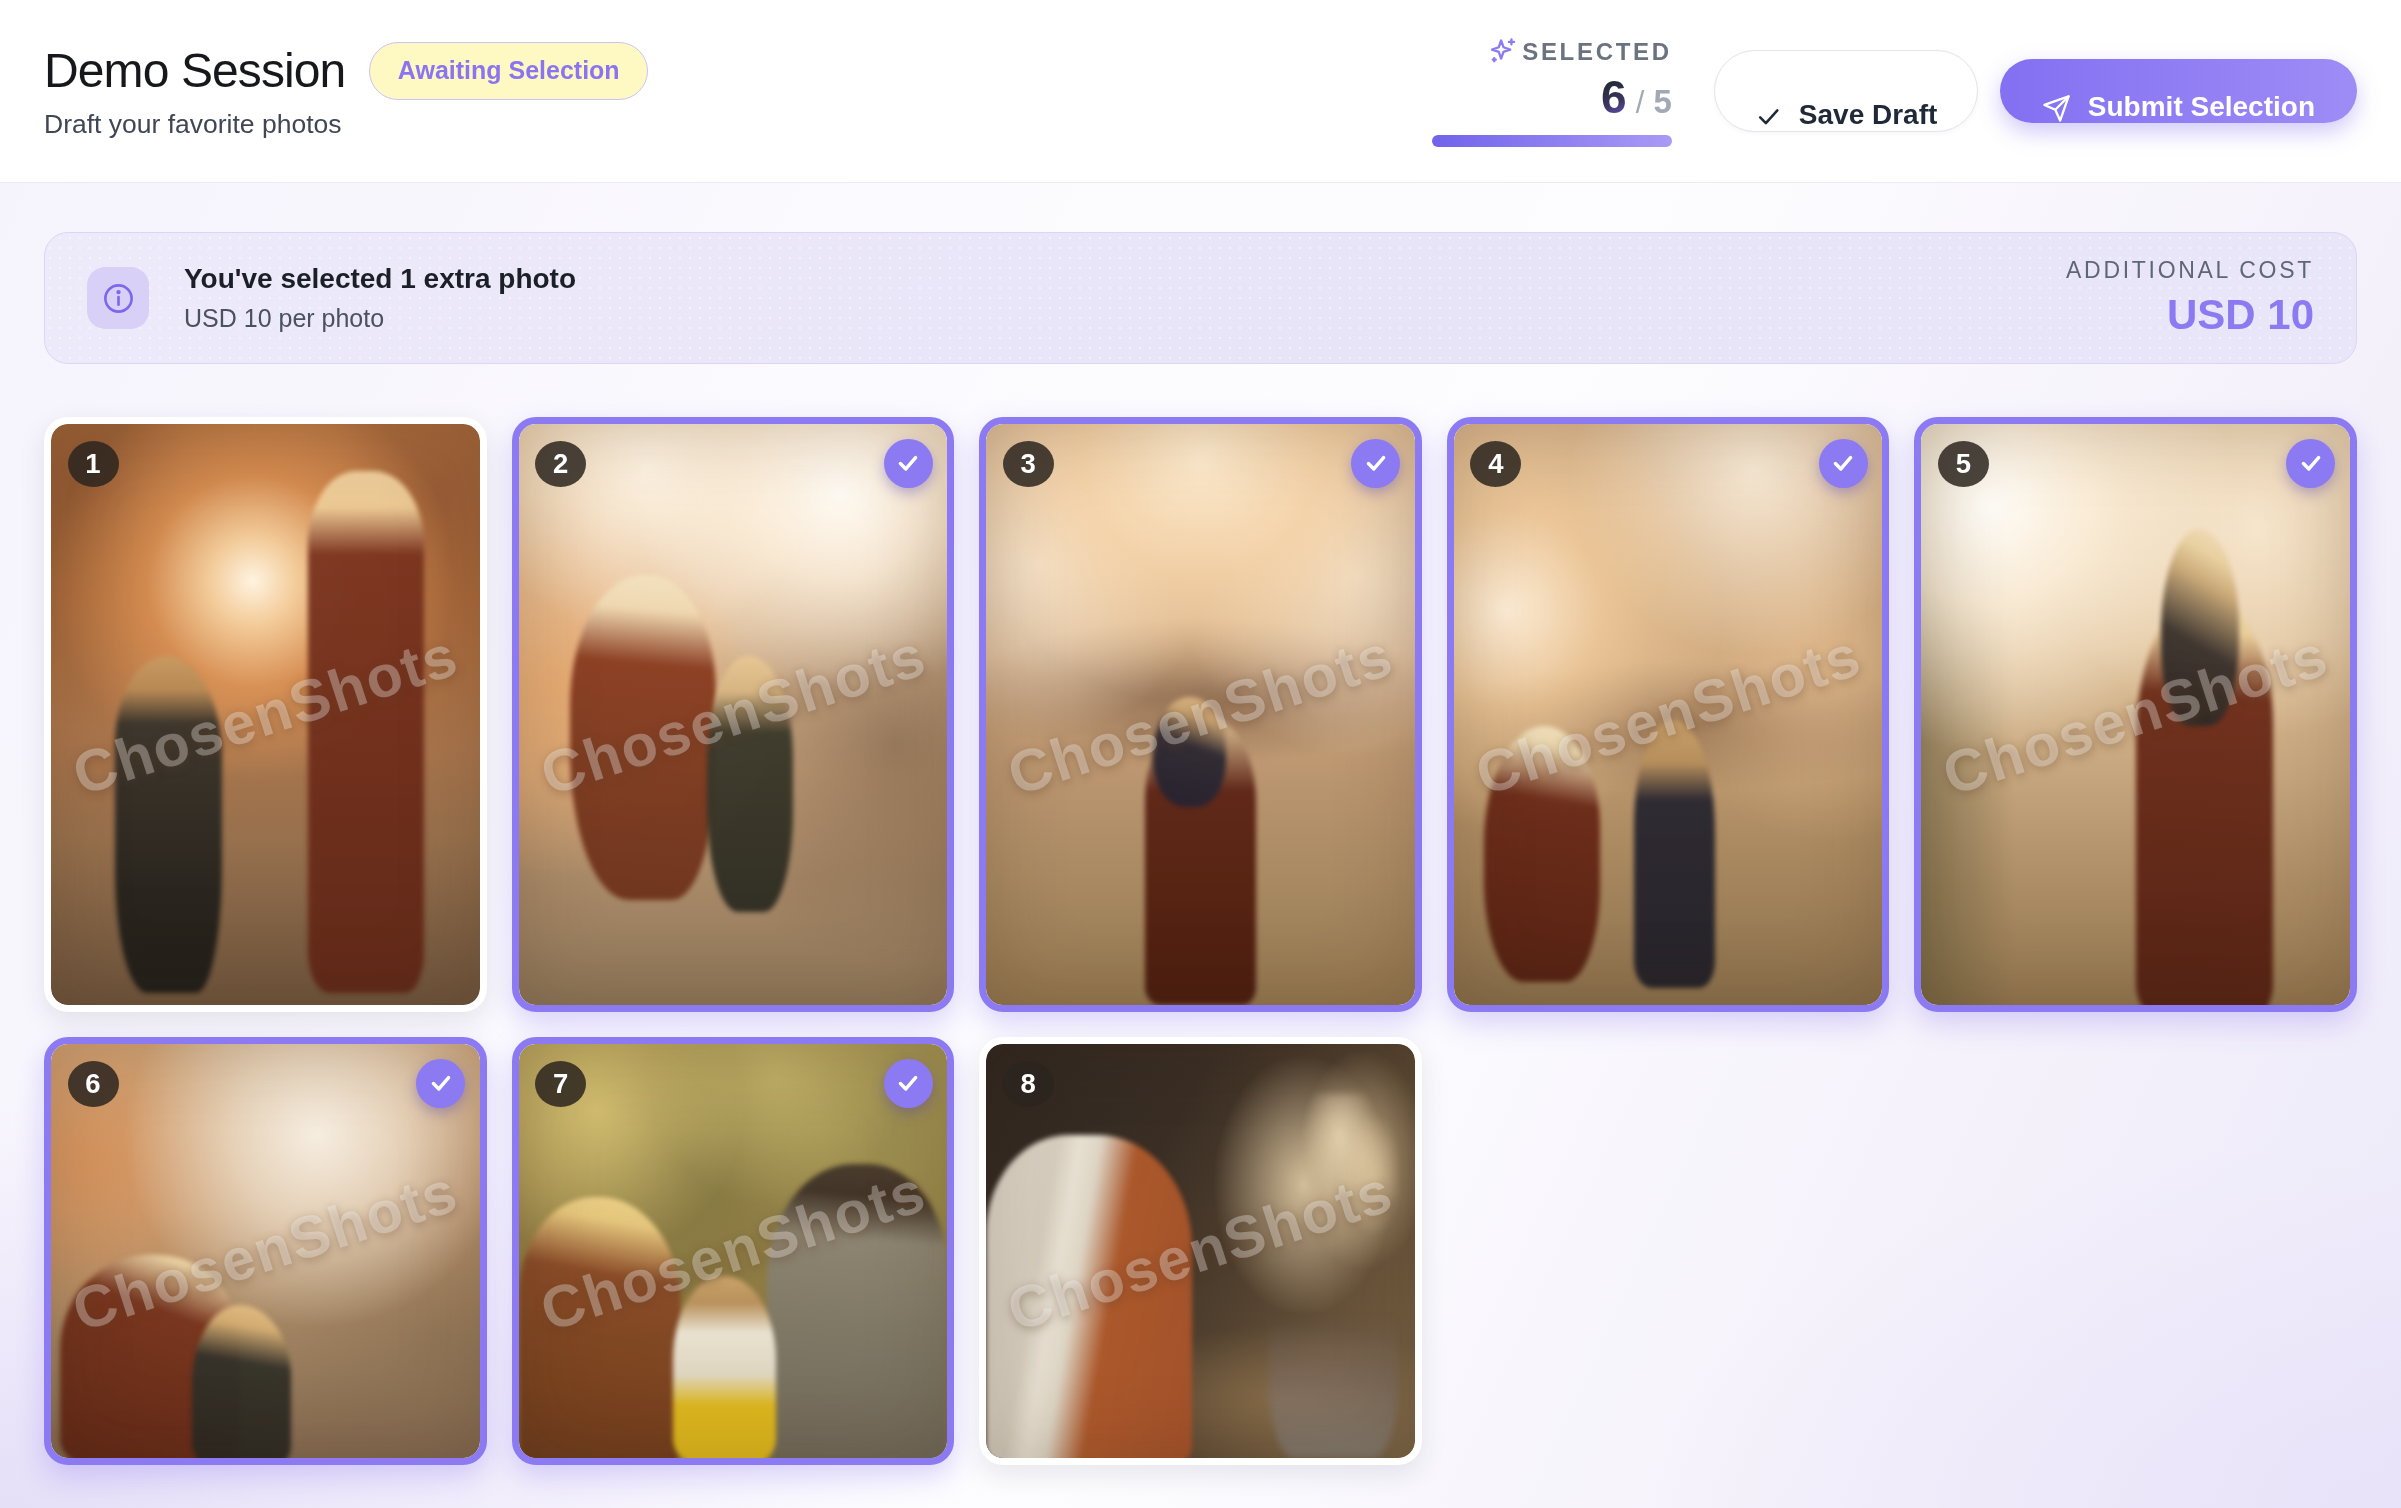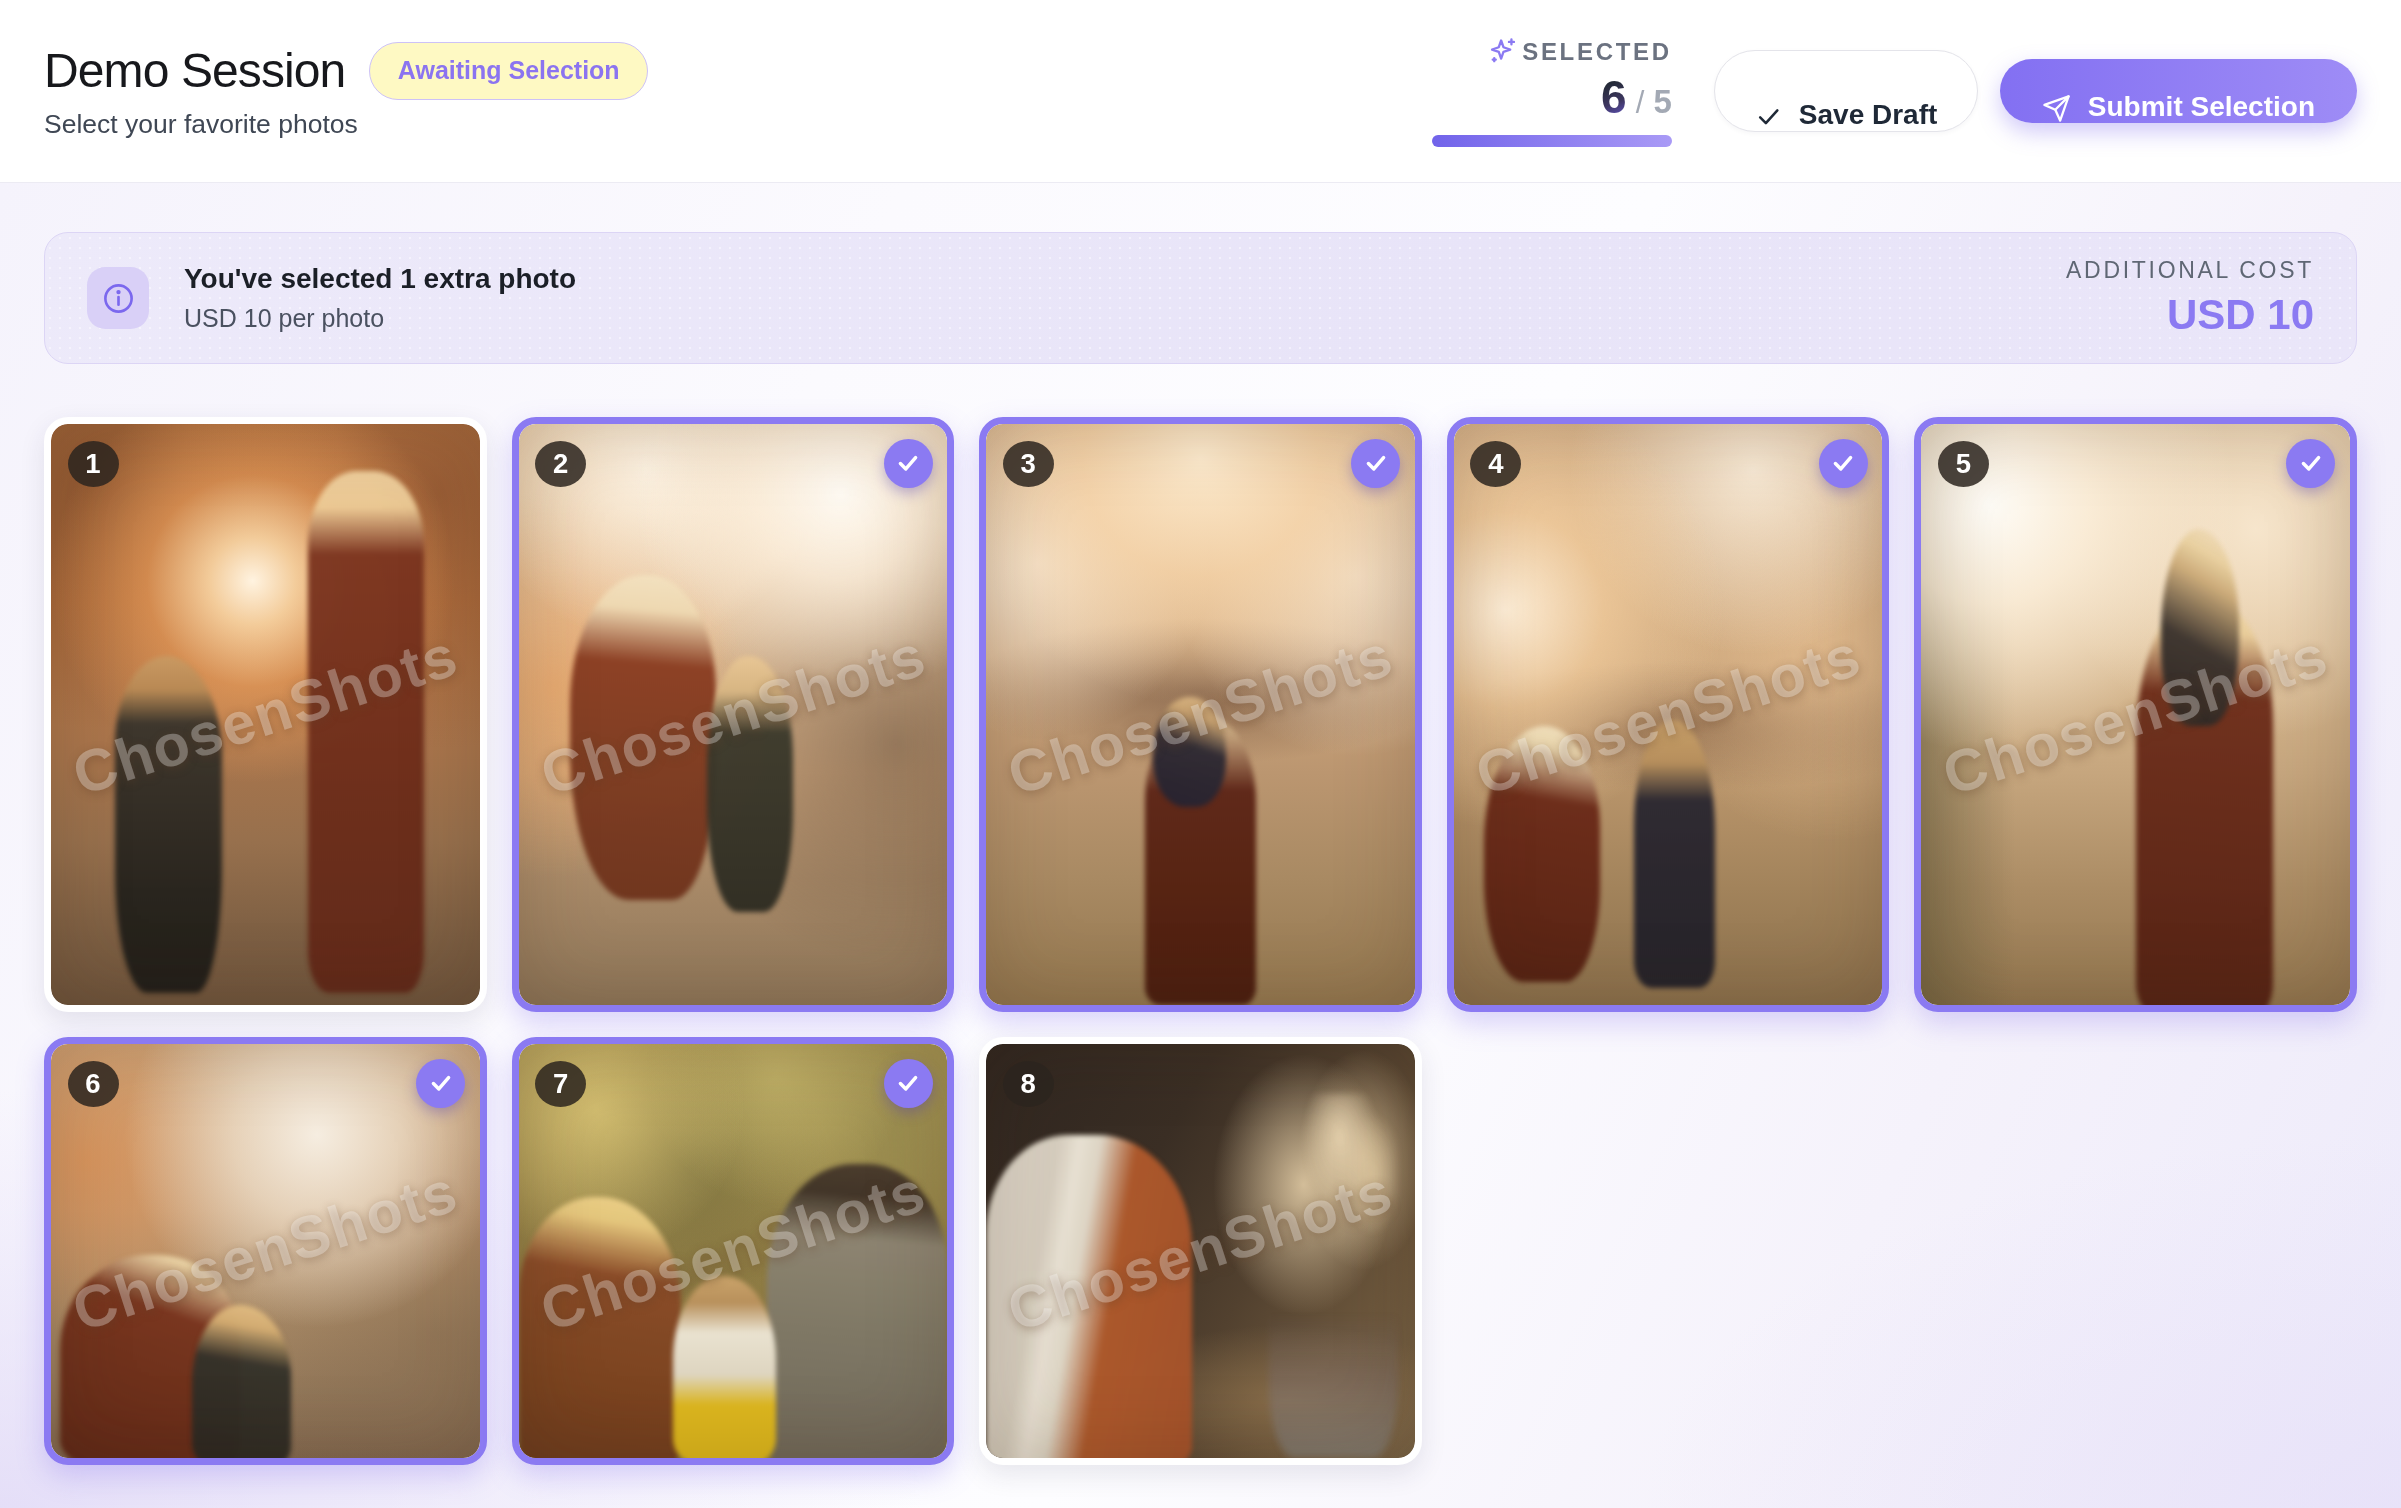--- a/index.html
+++ b/index.html
@@ -200,21 +200,21 @@
 <body>
 
 <div class="page">
 
   <header class="app-header">
     <div class="h-left">
       <div class="title-row">
         <h1 class="page-title">Demo Session</h1>
         <span class="pill">Awaiting Selection</span>
       </div>
-      <p class="subtitle">Select your favorite photos</p>
+      <p class="subtitle">Draft your favorite photos</p>
     </div>
 
     <div class="h-right">
       <div class="sel-stats">
         <div class="sel-label-row">
           <span>
             <svg width="33" height="33" viewBox="0 0 24 24" fill="none" stroke="#8b7af2" stroke-width="1.7" stroke-linejoin="round" stroke-linecap="round">
               <path d="M11 4 L12.7 8.9 L17.6 10.6 L12.7 12.3 L11 17.2 L9.3 12.3 L4.4 10.6 L9.3 8.9 Z"></path>
               <path d="M18.5 3.2 v3.6 M16.7 5 h3.6"></path>
               <path d="M6 16.8 v2.2 M4.9 17.9 h2.2"></path>

